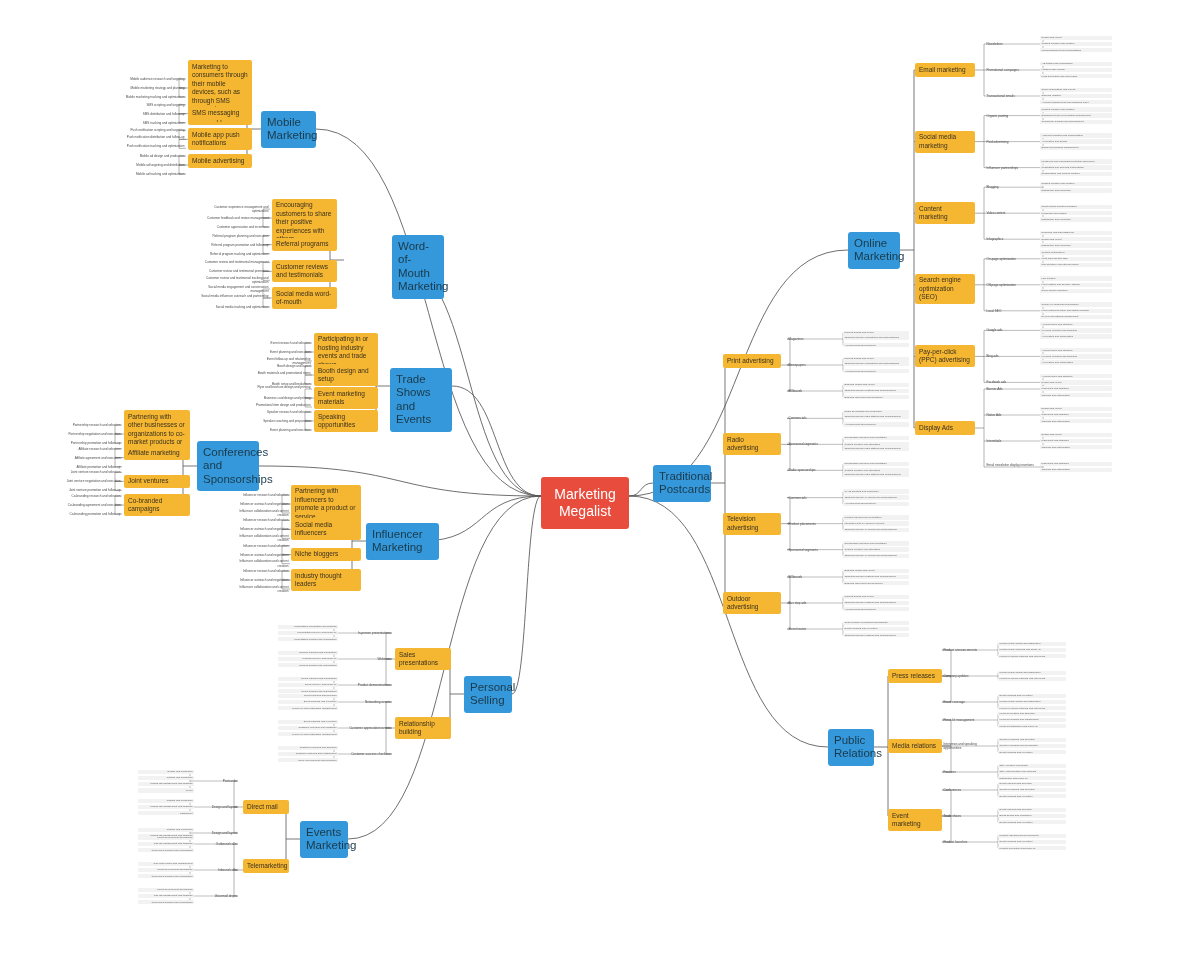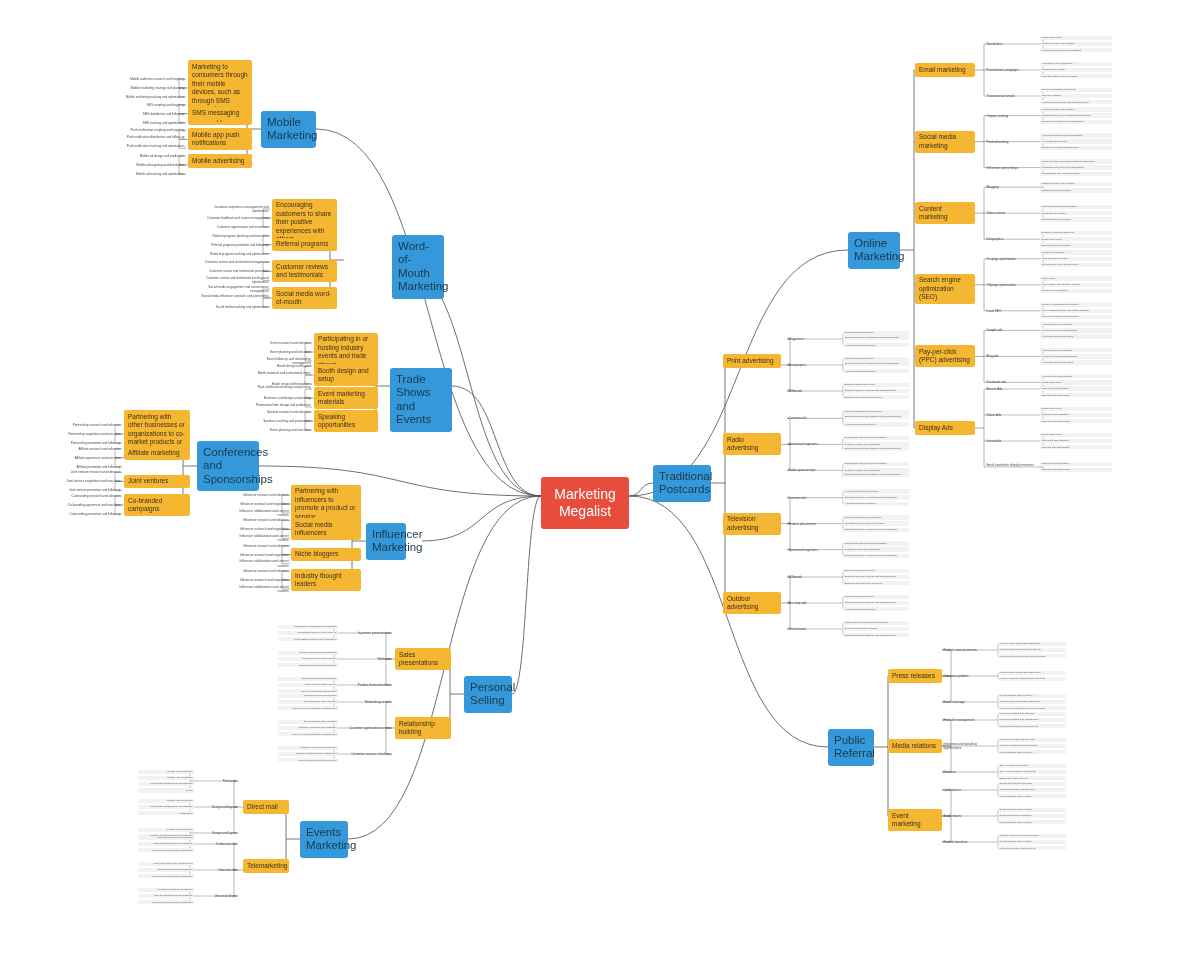--- a/index.html
+++ b/index.html
@@ -632,21 +632,21 @@
       <div class="node n-l3 ta-r" style="left: 50px; top: 455.067px; width: 72px;">Affiliate agreement and execution</div>
       <div class="node n-l3 ta-r" style="left: 50px; top: 464.067px; width: 72px;">Affiliate promotion and follow-up</div>
       <div class="node n-l2 ta-l" style="left: 124px; top: 474.583px; width: 66px;">Joint ventures</div>
       <div class="node n-l3 ta-r" style="left: 50px; top: 469.733px; width: 72px;">Joint venture research and selection</div>
       <div class="node n-l3 ta-r" style="left: 50px; top: 478.733px; width: 72px;">Joint venture negotiation and execution</div>
       <div class="node n-l3 ta-r" style="left: 50px; top: 487.733px; width: 72px;">Joint venture promotion and follow-up</div>
       <div class="node n-l2 ta-l" style="left: 124px; top: 494px; width: 66px;">Co-branded campaigns</div>
       <div class="node n-l3 ta-r" style="left: 50px; top: 493.4px; width: 72px;">Co-branding research and selection</div>
       <div class="node n-l3 ta-r" style="left: 50px; top: 502.4px; width: 72px;">Co-branding agreement and execution</div>
       <div class="node n-l3 ta-r" style="left: 50px; top: 511.4px; width: 72px;">Co-branding promotion and follow-up</div>
-      <div class="node n-l1 ta-l" style="left: 366px; top: 522.5px; width: 40px;">Influencer
+      <div class="node n-l1 ta-l" style="left: 366px; top: 522.5px; width: 73px;">Influencer
 Marketing</div>
       <div class="node n-l2 ta-l" style="left: 291px; top: 484.5px; width: 70px;">Partnering with influencers to promote a product or service</div>
       <div class="node n-l3 ta-r" style="left: 228px; top: 492.4px; width: 62px;">Influencer research and selection</div>
       <div class="node n-l3 ta-r" style="left: 228px; top: 501.4px; width: 62px;">Influencer outreach and negotiation</div>
       <div class="node n-l3 ta-r" style="left: 228px; top: 508.3px; width: 62px;">Influencer collaboration and content creation</div>
       <div class="node n-l2 ta-l" style="left: 291px; top: 518.333px; width: 70px;">Social media influencers</div>
       <div class="node n-l3 ta-r" style="left: 228px; top: 517.733px; width: 62px;">Influencer research and selection</div>
       <div class="node n-l3 ta-r" style="left: 228px; top: 526.733px; width: 62px;">Influencer outreach and negotiation</div>
       <div class="node n-l3 ta-r" style="left: 228px; top: 533.633px; width: 62px;">Influencer collaboration and content creation</div>
       <div class="node n-l2 ta-l" style="left: 291px; top: 547.917px; width: 70px;">Niche bloggers</div>
@@ -843,21 +843,21 @@
       <div class="node n-l4 ta-l" style="left: 843px; top: 581px; width: 66px;">Billboard placement and frequency</div>
       <div class="node n-l3 ta-l" style="left: 787px; top: 600.4px; width: 50px;">Bus stop ads</div>
       <div class="node n-l4 ta-l" style="left: 843px; top: 594.6px; width: 66px;">Print ad design and layout</div>
       <div class="node n-l4 ta-l" style="left: 843px; top: 600.8px; width: 66px;">Targeting specific locations and demographics</div>
       <div class="node n-l4 ta-l" style="left: 843px; top: 607px; width: 66px;">Ad placement and frequency</div>
       <div class="node n-l3 ta-l" style="left: 787px; top: 626.4px; width: 50px;">Street teams</div>
       <div class="node n-l4 ta-l" style="left: 843px; top: 620.6px; width: 66px;">Team member recruitment and training</div>
       <div class="node n-l4 ta-l" style="left: 843px; top: 626.8px; width: 66px;">Event planning and execution</div>
       <div class="node n-l4 ta-l" style="left: 843px; top: 633px; width: 66px;">Targeting specific locations and demographics</div>
       <div class="node n-l1 ta-l" style="left: 828px; top: 728.5px; width: 46px;">Public
-Referral</div>
+Relations</div>
       <div class="node n-l2 ta-l" style="left: 888px; top: 669.25px; width: 54px;">Press releases</div>
       <div class="node n-l3 ta-l" style="left: 942px; top: 647.4px; width: 50px;">Product announcements</div>
       <div class="node n-l4 ta-l" style="left: 998px; top: 641.6px; width: 68px;">Press release writing and distribution</div>
       <div class="node n-l4 ta-l" style="left: 998px; top: 647.8px; width: 68px;">Press release outreach and follow-up</div>
       <div class="node n-l4 ta-l" style="left: 998px; top: 654px; width: 68px;">Follow-up media outreach and interviews</div>
       <div class="node n-l3 ta-l" style="left: 942px; top: 673.4px; width: 50px;">Company updates</div>
       <div class="node n-l4 ta-l" style="left: 998px; top: 670.7px; width: 68px;">Press release writing and distribution</div>
       <div class="node n-l4 ta-l" style="left: 998px; top: 676.9px; width: 68px;">Follow-up media outreach and interviews</div>
       <div class="node n-l3 ta-l" style="left: 942px; top: 699.4px; width: 50px;">Event coverage</div>
       <div class="node n-l4 ta-l" style="left: 998px; top: 693.6px; width: 68px;">Event planning and execution</div>

